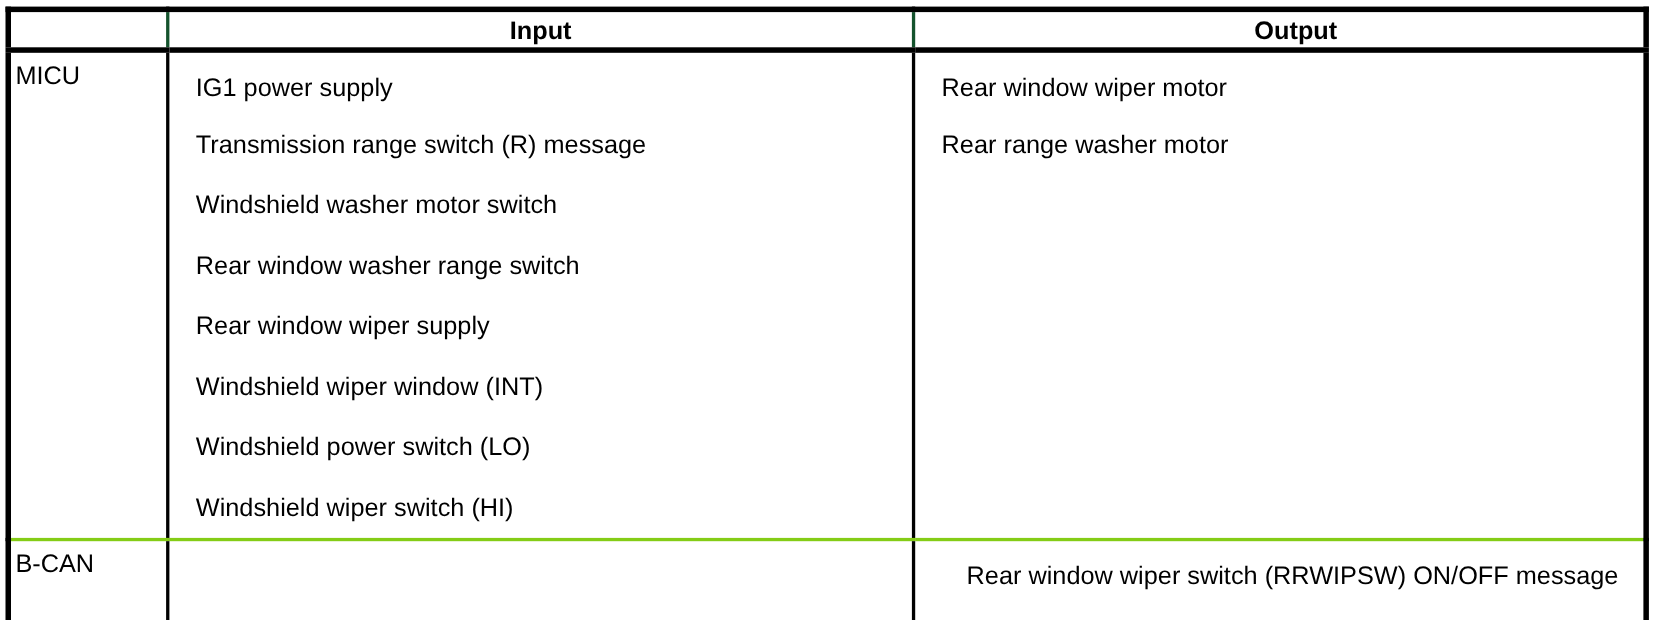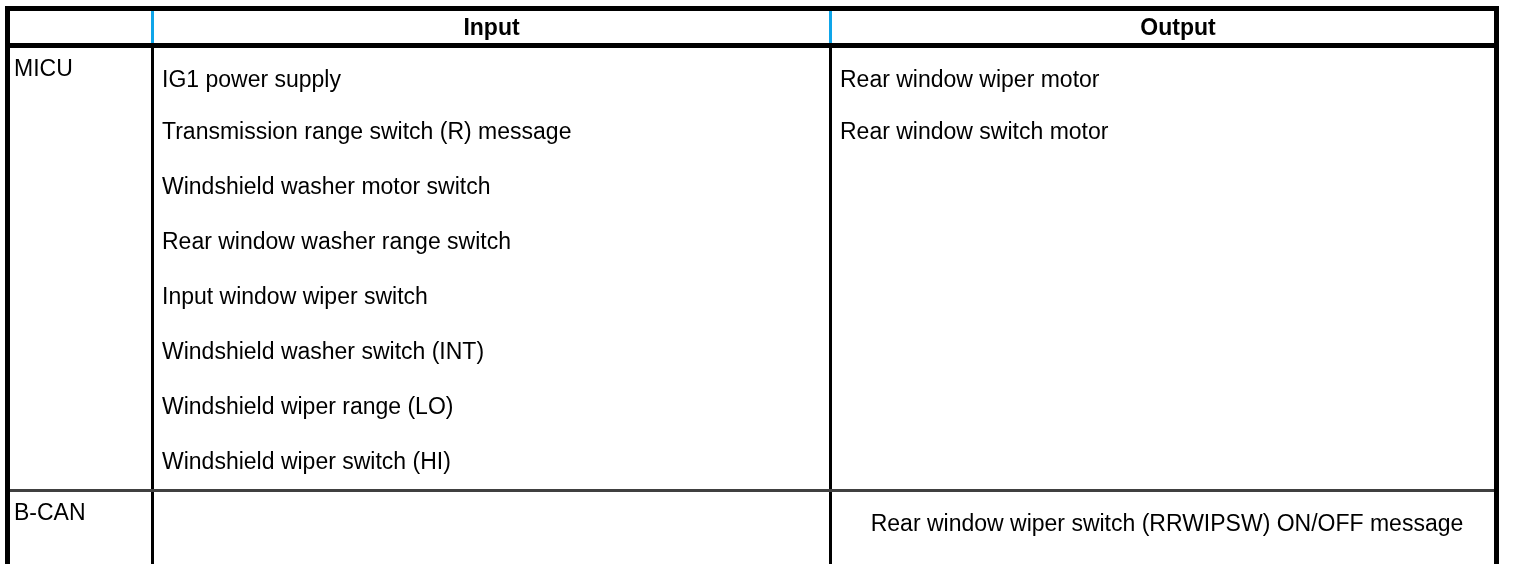--- a/index.html
+++ b/index.html
@@ -46,21 +46,21 @@
 
   
   col.c-sys    { width: 145px; }
   col.c-input  { width: 678px; }
   col.c-output { width: 666px; }
 
   
   .hdr-cell {
     height: 37px;
     border-bottom: 5px solid #000000;
-    border-right: 3px solid #0ea5e9;
+    border-right: 3px solid #14532d;
     text-align: center;
     vertical-align: middle;
     font-size: 23px;
     font-weight: bold;
     padding: 0 6px;
     line-height: 1;
   }
   .hdr-cell.blank {
     font-size: 0;
   }
@@ -74,39 +74,39 @@
     border-right: 3px solid #000000;
     vertical-align: top;
     padding: 0;
     font-size: 23px;
     line-height: 1;
   }
   .body-cell.last {
     border-right: none;
   }
   .row-micu .body-cell {
-    border-bottom: 3px solid #404040;
+    border-bottom: 3px solid #84cc16;
   }
 
   .sys-label {
     font-size: 23px;
     line-height: 1;
     padding: 9px 0 0 4px;
     white-space: nowrap;
   }
 
   .entry-list {
     margin: 0;
     padding: 0;
     list-style: none;
   }
   .entry-list li {
     height: 55px;
     line-height: 55px;
-    padding-left: 8px;
+    padding-left: 24px;
     font-size: 23px;
     white-space: nowrap;
   }
   .entry-list.micu-in  li:first-child,
   .entry-list.micu-out li:first-child { height: 56px; line-height: 62px; }
 
   .entry-list.bcan-out li { height: 55px; line-height: 55px; }
   .entry-list.bcan-out li:first-child { line-height: 63px; height: 58px; text-align: center; }
 </style>
 </head>
@@ -135,31 +135,31 @@
         <td class="body-cell">
           <div class="sys-label">MICU</div>
         </td>
 
         <td class="body-cell">
           <ul class="entry-list micu-in">
             <li>IG1 power supply</li>
             <li>Transmission range switch (R) message</li>
             <li>Windshield washer motor switch</li>
             <li>Rear window washer range switch</li>
-            <li>Input window wiper switch</li>
-            <li>Windshield washer switch (INT)</li>
-            <li>Windshield wiper range (LO)</li>
+            <li>Rear window wiper supply</li>
+            <li>Windshield wiper window (INT)</li>
+            <li>Windshield power switch (LO)</li>
             <li>Windshield wiper switch (HI)</li>
           </ul>
         </td>
 
         <td class="body-cell last">
           <ul class="entry-list micu-out">
             <li>Rear window wiper motor</li>
-            <li>Rear window switch motor</li>
+            <li>Rear range washer motor</li>
           </ul>
         </td>
       </tr>
 
       <tr class="row-bcan">
         <td class="body-cell">
           <div class="sys-label">B-CAN</div>
         </td>
 
         <td class="body-cell">

